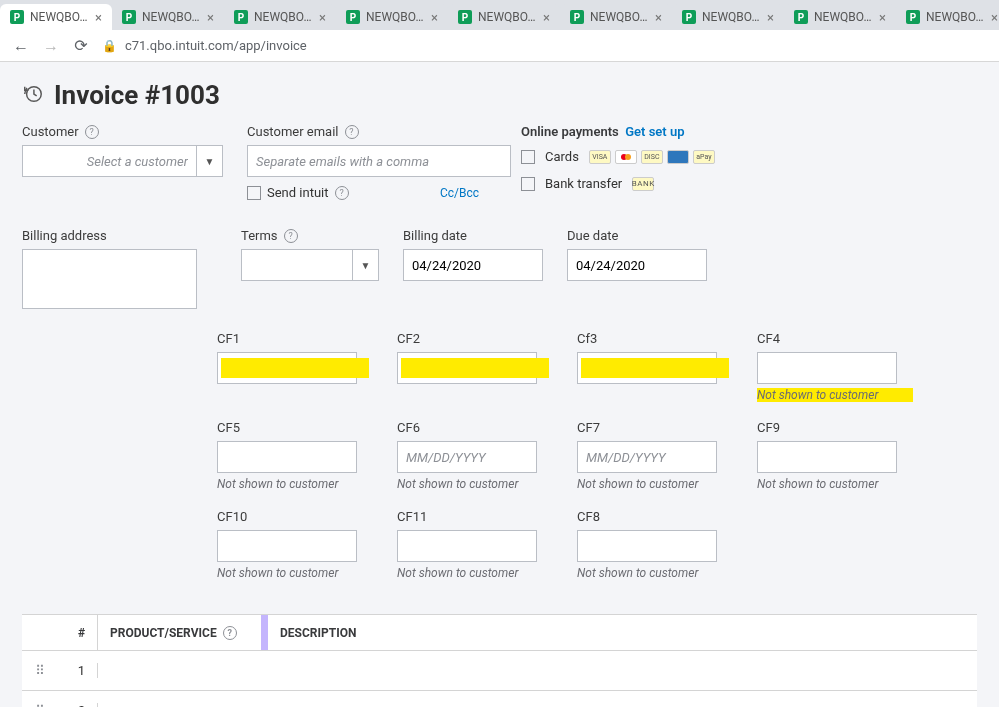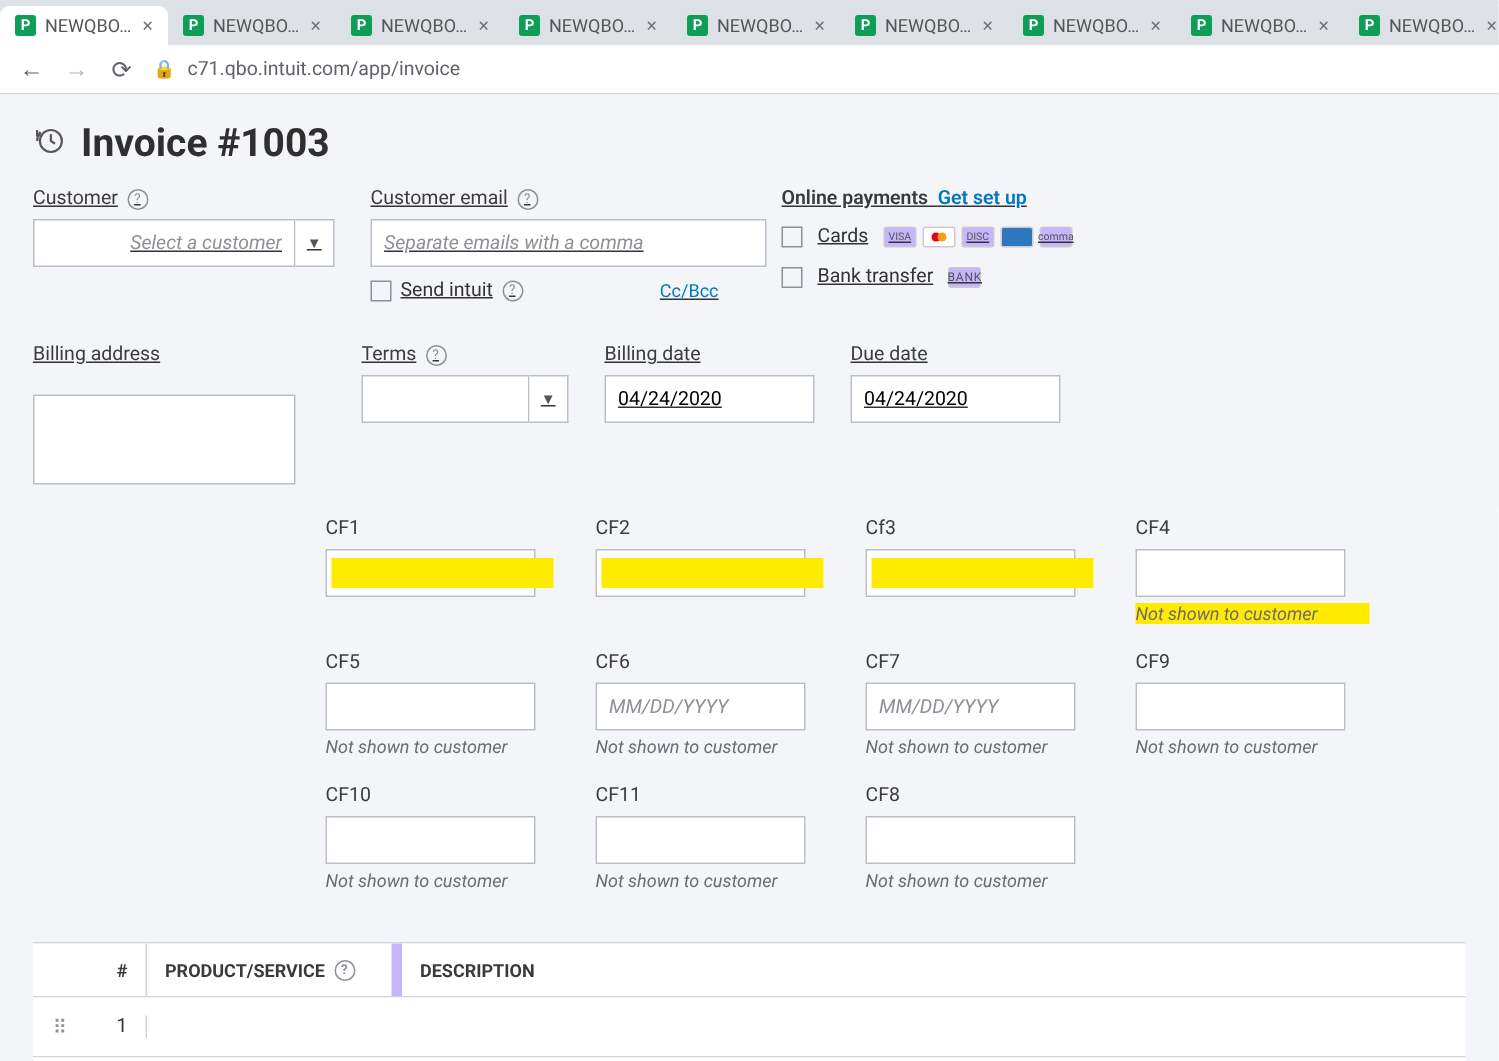--- a/index.html
+++ b/index.html
@@ -17,35 +17,35 @@
   .url { display:flex; align-items:center; gap:8px; flex:1; color:#5f6368; font-size:13px; }
   .lock { font-size:12px; color:#5f6368; }
 
   
   .page { background:#f4f5f8; padding:18px 22px 40px 22px; min-height:640px; }
   .header { display:flex; align-items:center; gap:10px; margin-bottom:14px; }
   .clock-icon svg { width:22px; height:22px; }
   .h1 { font-size:26px; font-weight:700; color:#2f2f2f; }
 
   .row { display:flex; gap:24px; margin-bottom:10px; }
-  .col { display:flex; flex-direction:column;text-decoration:underline; }
+  .col { display:flex; flex-direction:column; }
   .label { font-size:13px; color:#3c3c3c; margin-bottom:6px; display:flex; align-items:center; gap:6px; }
   .help { width:14px; height:14px; border:1px solid #8d9096; border-radius:50%; display:inline-flex; align-items:center; justify-content:center; font-size:9px; color:#8d9096; }
   .select { display:flex; }
   .select input { border:1px solid #babec5; height:32px; padding:0 8px; font-style:italic; color:#8d9096;text-align:right; }
   .dd { width:26px; border:1px solid #babec5; border-left:none; display:flex; align-items:center; justify-content:center; background:#fff; font-size:10px; color:#555; }
   input[type=text] { border:1px solid #babec5; height:32px; padding:0 8px; font-family:inherit; font-size:13px; background:#fff; }
   textarea.billing { border:1px solid #babec5; width:175px; height:60px; padding:4px; font-family:inherit; resize:none; }
   .chk { width:14px; height:14px; border:1px solid #8d9096; display:inline-block; }
   .link { color:#0077c5; cursor:pointer; }
 
   .online-title { font-weight:600; color:#393a3c; margin-bottom:4px; }
   .payrow { display:flex; align-items:center; gap:10px; margin:6px 0; }
   .cardicons { display:flex; gap:4px; }
-  .cardicon { width:22px; height:14px; border:1px solid #ccc; border-radius:2px; font-size:7px; display:flex; align-items:center; justify-content:center; color:#555; background:#c4b5fd; }
+  .cardicon { width:22px; height:14px; border:1px solid #ccc; border-radius:2px; font-size:7px; display:flex; align-items:center; justify-content:center; color:#555; background:#fef9c3; }
   .mc { background:#fff; }
   .amex { background:#2e77bc; color:#fff; }
   .bank { font-size:8px; letter-spacing:0.5px; }
 
   .cfgrid { display:flex; flex-wrap:wrap; gap:18px 24px; margin-top:22px; margin-left:195px; }
   .cf { width:156px; }
   .cf input { width:140px; }
   .cf .note { font-size:12px; font-style:italic; color:#6b6c72; margin-top:4px; }
   .hl-yellow-in { position:relative; }
   .hl-yellow-in::after { content:""; position:absolute; left:4px; right:4px; top:6px; bottom:6px; background:#ffeb00; pointer-events:none; }
@@ -182,33 +182,33 @@
         <span class="chk"></span>
         <span>Cards</span>
         <div class="cardicons">
           <span class="cardicon">VISA</span>
           <span class="cardicon mc">
               <span style="width:6px;height:6px;background:#eb001b;border-radius:50%;display:inline-block;"></span>
               <span style="width:6px;height:6px;background:#f79e1b;border-radius:50%;display:inline-block;margin-left:-2px;"></span>
             </span>
           <span class="cardicon">DISC</span>
           <span class="cardicon amex"></span>
-          <span class="cardicon">comma</span>
+          <span class="cardicon">aPay</span>
         </div>
       </div>
       <div class="payrow">
         <span class="chk"></span>
         <span>Bank transfer</span>
         <span class="cardicon bank">BANK</span>
       </div>
     </div>
   </div>
 
   <div class="row" style="margin-top:28px;">
-    <div class="col" style="width:195px;gap:13px;">
+    <div class="col" style="width:195px;">
       <div class="label">
           <span>Billing address</span>
         </div>
       <textarea class="billing" style=""></textarea>
     </div>
     <div class="col">
       <div class="label">
           <span>Terms</span>
           <span class="help">?</span>
         </div>

